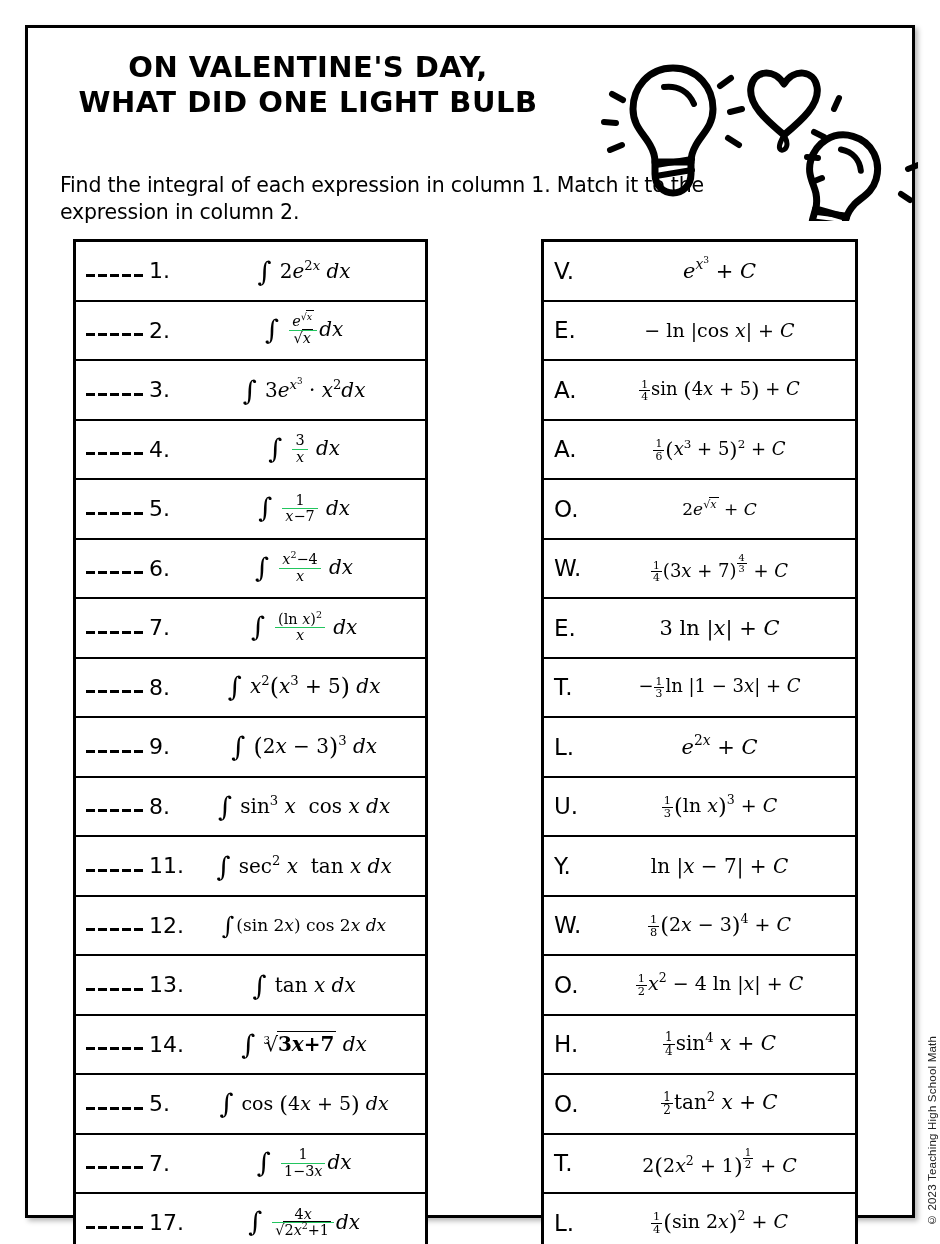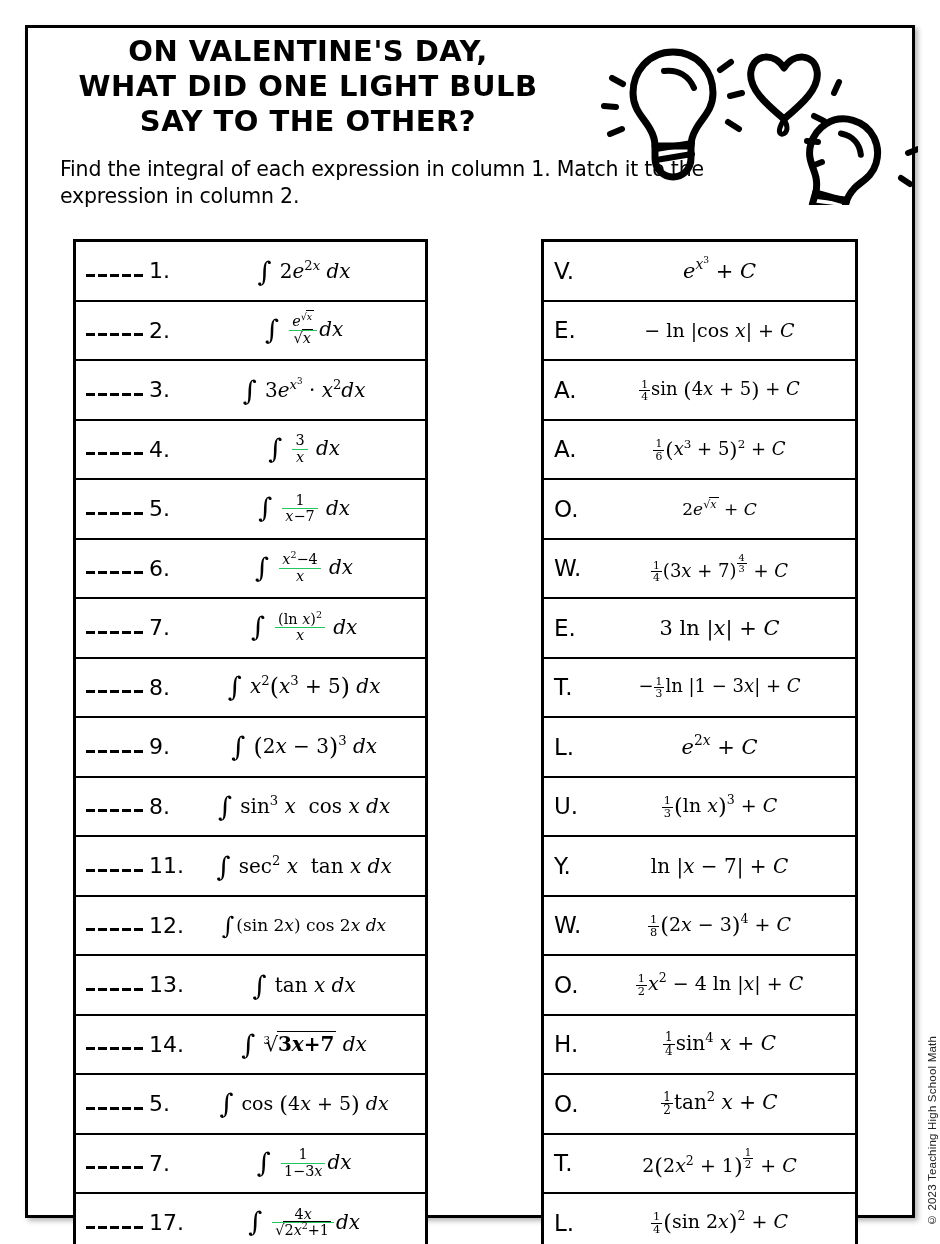--- a/index.html
+++ b/index.html
@@ -20,21 +20,21 @@
     left: 25px; top: 25px;
     width: 890px; height: 1193px;
     border: 3px solid #000;
     background: #fff;
     box-shadow: 3px 3px 5px rgba(0,0,0,0.28);
   }
 
   
   #header-area {
     position: absolute;
-    left: 0; top: 0; right: 0;
+    left: 0; top: 16px; right: 0;
     height: 190px;
   }
   #title-block {
     position: absolute;
     left: 20px; top: 6px;
     width: 520px;
     text-align: center;
   }
   .title-line {
     font-family: "DejaVu Sans", sans-serif;
@@ -200,21 +200,20 @@
 </head>
 <body>
 
 <div id="page-frame">
 
   <div id="header-area">
 
     <div id="title-block">
       <div class="title-line">ON VALENTINE'S DAY,</div>
       <div class="title-line">WHAT DID ONE LIGHT BULB</div>
-      <div class="title-line">SAY TO THE OTHER?</div>
     </div>
 
     <div id="directions">Find the integral of each expression in column 1.  Match it to the expression in column 2.</div>
 
     <svg id="bulb-art" viewBox="0 0 330 175">
       <g fill="none" stroke="#000" stroke-linecap="round" stroke-linejoin="round">
 
         <g stroke-width="7">
           <path d="M85 22 C60 22 45 42 45 63 C45 80 56 88 62 99 C66 106 67 111 67 116 L103 116 C103 111 104 106 108 99 C114 88 125 80 125 63 C125 42 110 22 85 22 Z"></path>
           <path d="M68 119 L104 113 M68 130 L104 124" stroke-width="6"></path>

